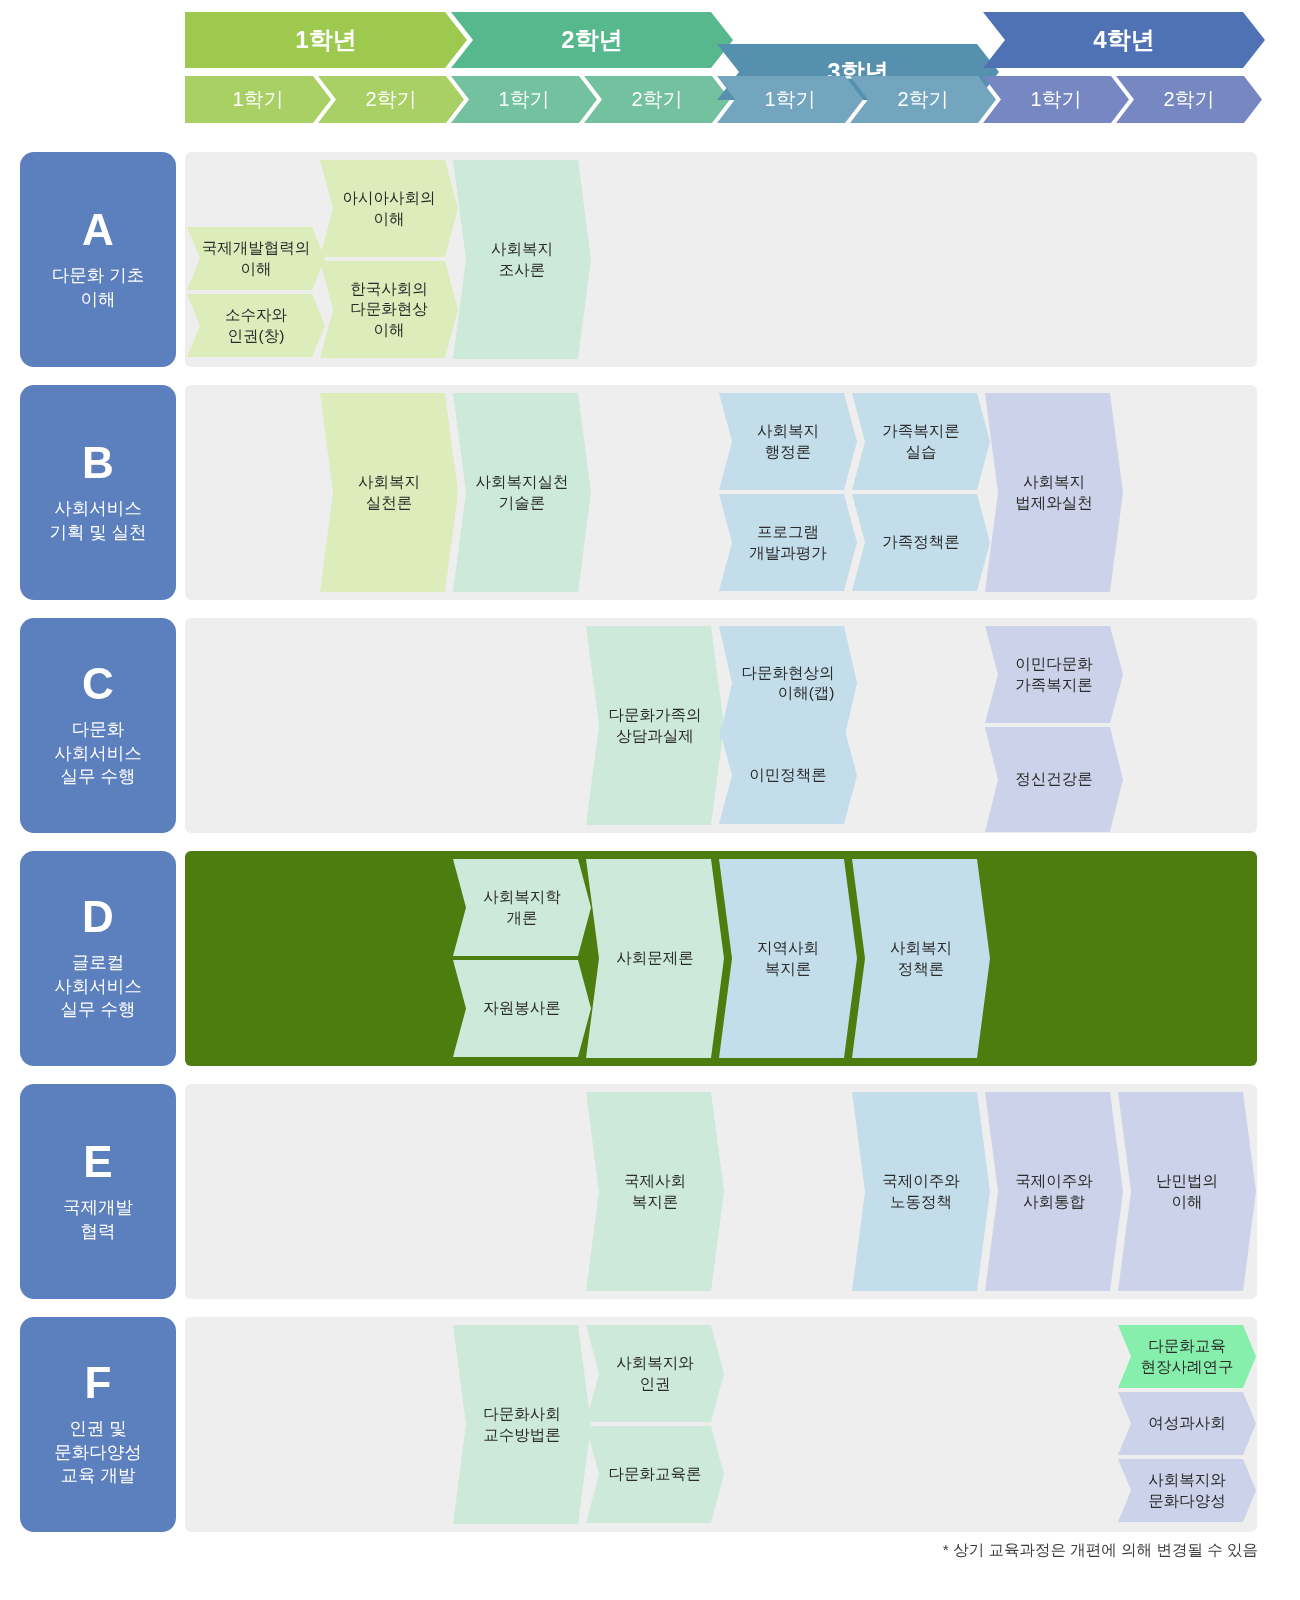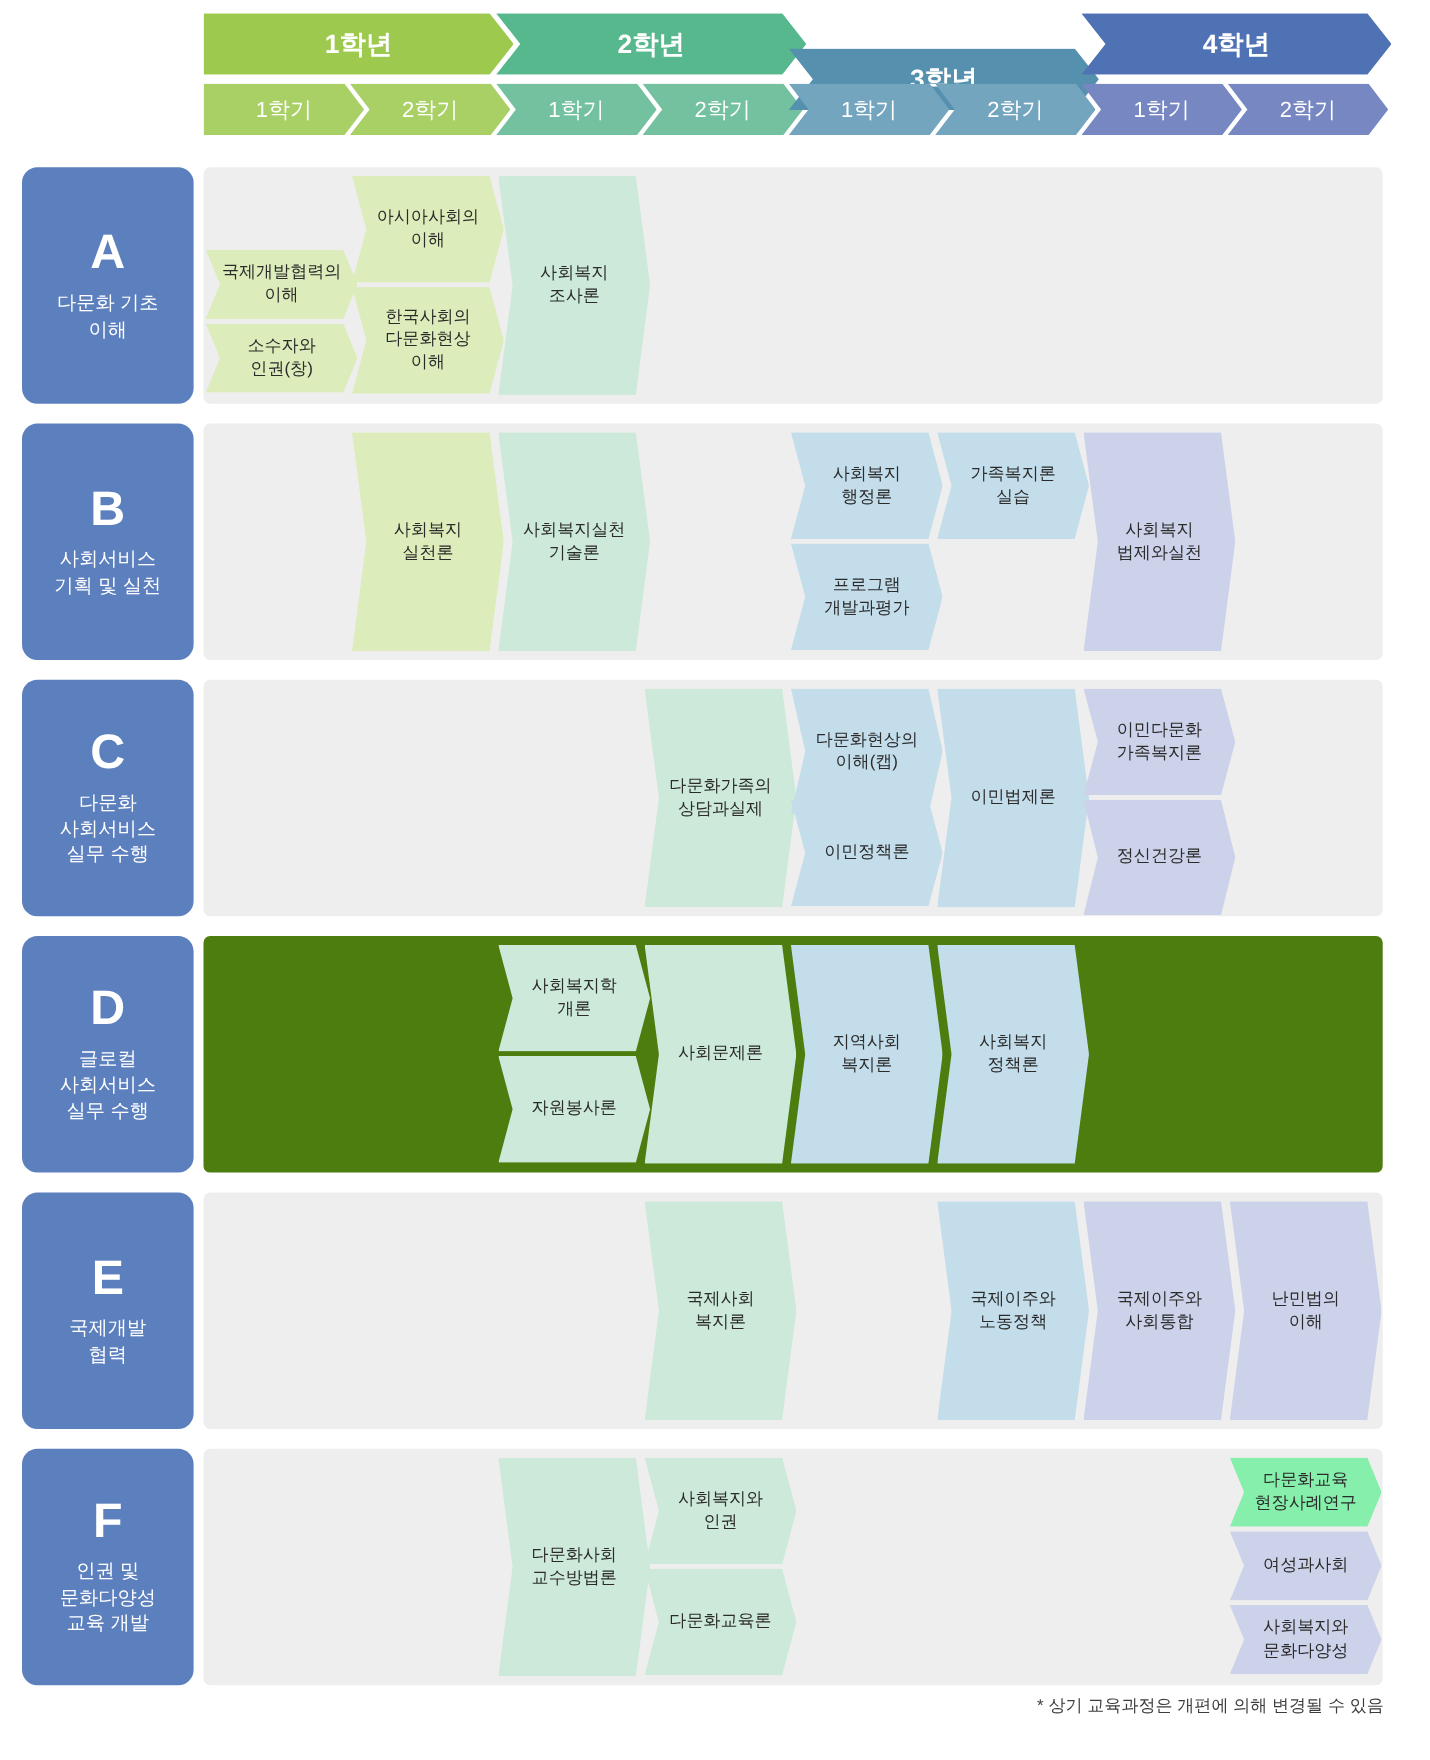--- a/index.html
+++ b/index.html
@@ -137,36 +137,36 @@
         <div class="cell" style="left: 135px; top: 8px; height: 199px; background: rgb(220, 236, 186);">사회복지
 실천론</div>
         <div class="cell" style="left: 268px; top: 8px; height: 199px; background: rgb(204, 233, 217);">사회복지실천
 기술론</div>
         <div class="cell" style="left: 534px; top: 8px; height: 97px; background: rgb(195, 221, 235);">사회복지
 행정론</div>
         <div class="cell" style="left: 534px; top: 109px; height: 97px; background: rgb(195, 221, 235);">프로그램
 개발과평가</div>
         <div class="cell" style="left: 667px; top: 8px; height: 97px; background: rgb(195, 221, 235);">가족복지론
 실습</div>
+        <div class="cell" style="left: 667px; top: 109px; height: 97px; background: rgb(195, 221, 235);">가족정책론</div>
         <div class="cell" style="left: 800px; top: 8px; height: 199px; background: rgb(203, 210, 233);">사회복지
 법제와실천</div>
       </div>
       <div class="row-label" style="top: 618px; height: 215px; background: rgb(92, 127, 190);">
         <div class="row-letter">C</div>
         <div class="row-title">다문화
 사회서비스
 실무 수행</div>
       </div>
       <div class="band" style="top: 618px; height: 215px; background: rgb(239, 238, 238);">
         <div class="cell" style="left: 401px; top: 8px; height: 199px; background: rgb(204, 233, 217);">다문화가족의
 상담과실제</div>
-        <div class="cell" style="left: 534px; top: 8px; height: 114px; background: rgb(195, 221, 235);">다문화현상의
+        <div class="cell" style="left: 534px; top: 8px; height: 114px; background: rgb(195, 221, 235); text-align: right;">다문화현상의
 이해(캡)</div>
         <div class="cell" style="left: 534px; top: 109px; height: 97px; background: rgb(195, 221, 235);">이민정책론</div>
-        <div class="cell" style="left: 667px; top: 8px; height: 199px; background: rgb(195, 221, 235);">이민법제론</div>
         <div class="cell" style="left: 800px; top: 8px; height: 97px; background: rgb(203, 210, 233);">이민다문화
 가족복지론</div>
         <div class="cell" style="left: 800px; top: 109px; height: 105px; background: rgb(203, 210, 233);">정신건강론</div>
       </div>
       <div class="row-label" style="top: 851px; height: 215px; background: rgb(92, 127, 190);">
         <div class="row-letter">D</div>
         <div class="row-title">글로컬
 사회서비스
 실무 수행</div>
       </div>

